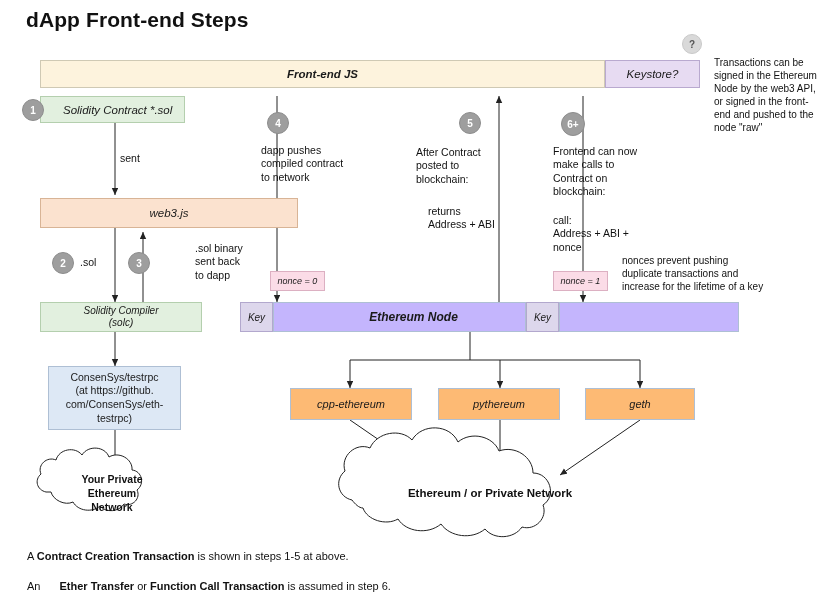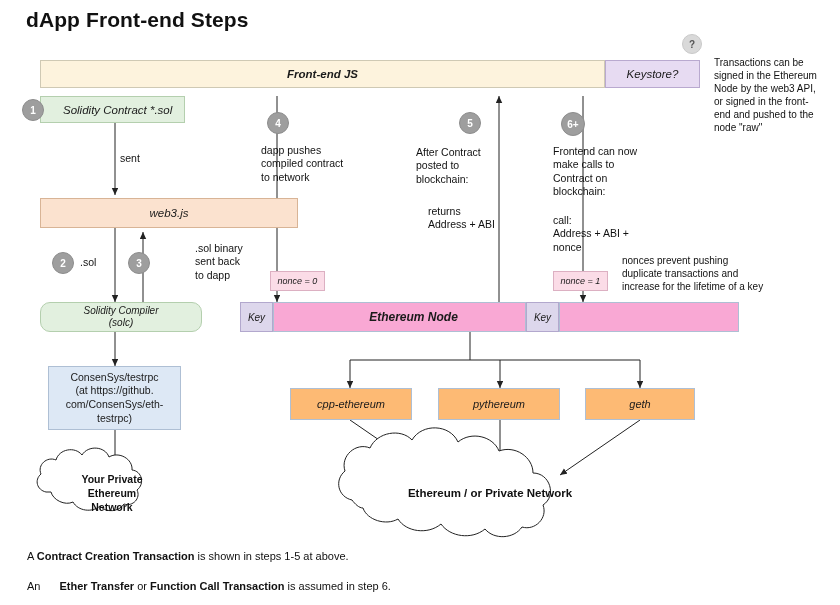--- a/index.html
+++ b/index.html
@@ -21,23 +21,23 @@
 
   .bar {
     border:1px solid #000000;
     display:flex; align-items:center; justify-content:center;
     font-size:11.5px;
     font-style:italic;
   }
   .bar-frontend { background:#fdf3dd; border-color:#cfc9b4; }
   .bar-keystore { background:#e7dbf2; border-color:#b9a9cf; }
   .bar-web3     { background:#fbe2cf; border-color:#d8b496; }
-  .bar-node     { background:#f9a8d4; border-color:#aebfd4;padding-left:28px; }
+  .bar-node     { background:#c4b5fd; border-color:#aebfd4;padding-left:28px; }
   .bar-key      { background:#ddd7ec; border-color:#b2a8cd; font-size:10px; }
-  .bar-solidity { background:#e2f0df; border-color:#b4cfae; font-size:10px; line-height:1.25; text-align:center;border-radius:10px; }
+  .bar-solidity { background:#e2f0df; border-color:#b4cfae; font-size:10px; line-height:1.25; text-align:center; }
   .bar-nonce    { background:#fbdce7; border-color:#dcb0c2; font-size:9px; }
   .bar-client   { background:#fdba74; border-color:#aebfd4; font-size:11px; }
   .bar-sol      { background:#e2f0df; border-color:#b4cfae; }
 
   .bold-label { font-weight:bold; }
 
   .circle {
     border-radius:50%;
     background:#9e9e9e;
     color:#ffffff;

